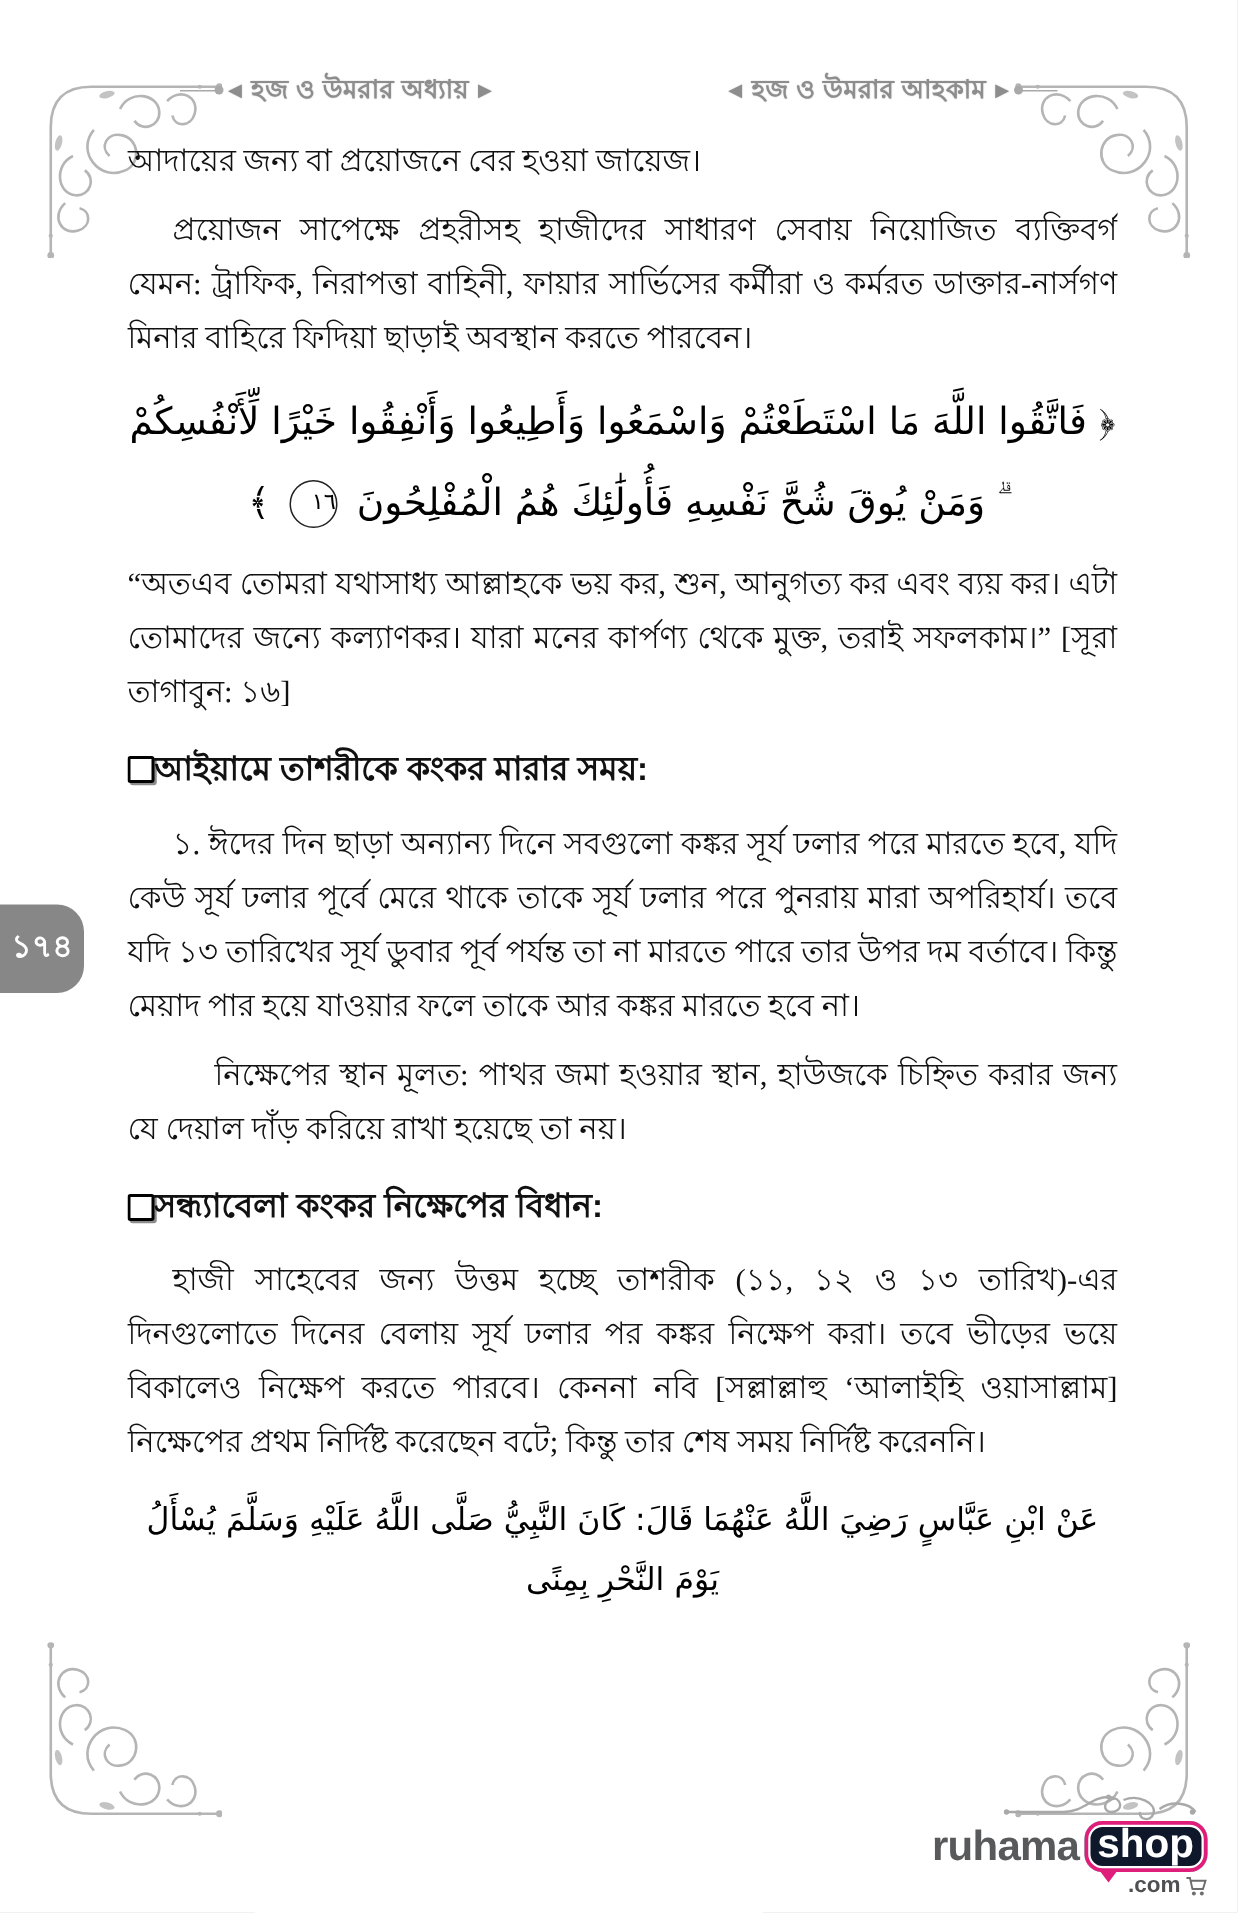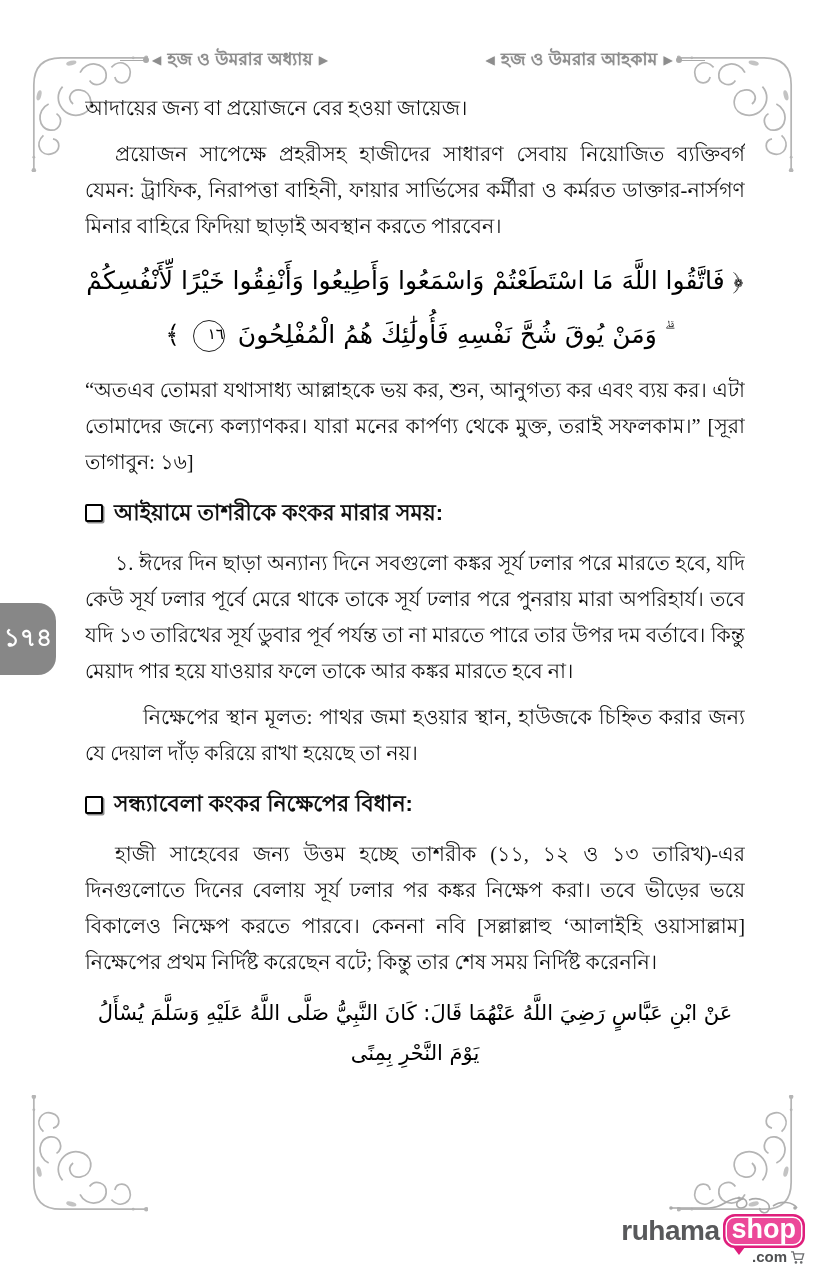--- a/index.html
+++ b/index.html
@@ -26,36 +26,36 @@
   .rh{display:flex;align-items:center;gap:6px;white-space:nowrap;
       text-shadow:0 0 1px #bbb;letter-spacing:.3px;}
   .rh .leaf{font-size:12px;color:#8d8d8d;}
   .conn{width:26px;height:1px;background:#a9a9a9;position:relative;}
   .conn::after{content:"";position:absolute;top:-2.5px;width:6px;height:6px;
       border-radius:50%;background:#a9a9a9;}
   .conn.left::after{right:-3px;}
   .conn.right::after{left:-3px;}
   
   .page-tab{
-    position:absolute;left:0;top:603px;width:56px;height:72px;
+    position:absolute;left:0;top:603px;width:56px;height:59px;
     background:#878787;border-radius:0 18px 18px 0;
     display:flex;align-items:center;justify-content:center;
-    color:#fff;font-size:25px;font-weight:bold;
+    color:#fff;font-size:21px;font-weight:bold;
     font-family:"Liberation Sans","DejaVu Sans",sans-serif;z-index:5;
   }
   
   .content{
     position:absolute;top:90px;left:85px;right:80px;bottom:66px;
     font-size:20.5px;line-height:1.76;text-align:justify;overflow:hidden;
   }
   .content p{margin:0 0 10px 0;}
   .content p.indent{text-indent:30px;}
   .content p.indent-lg{text-indent:58px;}
   .heading{
-    display:flex;align-items:center;gap:11px;
+    display:flex;align-items:center;
     font-weight:bold;font-size:22px;margin:14px 0 12px 0;
     font-family:"Liberation Sans","DejaVu Sans",sans-serif;
   }
   .sq{width:14px;height:14px;border:2.6px solid #000;border-radius:2px;
       flex:0 0 auto;background:#fff;box-shadow:1.5px 1.5px 0 rgba(0,0,0,.45);}
   .verse{
     direction:rtl;text-align:center;font-size:25px;line-height:2.15;
     font-family:"DejaVu Sans","DejaVu Serif",sans-serif;
     margin:4px 0 10px 0;color:#000;
   }
@@ -68,21 +68,21 @@
     direction:rtl;text-align:center;font-size:21px;line-height:1.9;
     font-family:"DejaVu Sans","DejaVu Serif",sans-serif;
     margin-top:14px;color:#000;
   }
   
   .watermark{position:absolute;right:20px;bottom:10px;width:220px;
     font-family:"Liberation Sans","DejaVu Sans",sans-serif;z-index:6;}
   .wm-flourish{display:block;margin:0 6px 0 auto;width:130px;height:20px;}
   .wm-row{display:flex;justify-content:flex-end;align-items:center;}
   .wm-prefix{color:#58595b;font-weight:bold;font-size:28px;letter-spacing:-.5px;}
-  .wm-bubble{position:relative;background:#ec4899;color:#fff;font-weight:bold;
+  .wm-bubble{position:relative;background:#0f172a;color:#fff;font-weight:bold;
     font-size:27px;padding:0 9px 3px 9px;border-radius:12px;margin-left:3px;
     box-shadow:inset 0 0 0 2.5px #df1e7c, inset 0 0 0 4px #fff;}
   .wm-bubble::after{content:"";position:absolute;left:10px;bottom:-7px;
     border-left:6px solid transparent;border-right:6px solid transparent;
     border-top:8px solid #df1e7c;}
   .wm-domain{display:flex;justify-content:flex-end;align-items:flex-end;gap:3px;
     color:#4f5052;font-weight:bold;font-size:15px;margin-top:0;}
   .cart{width:15px;height:14px;}
 </style>
 </head>

